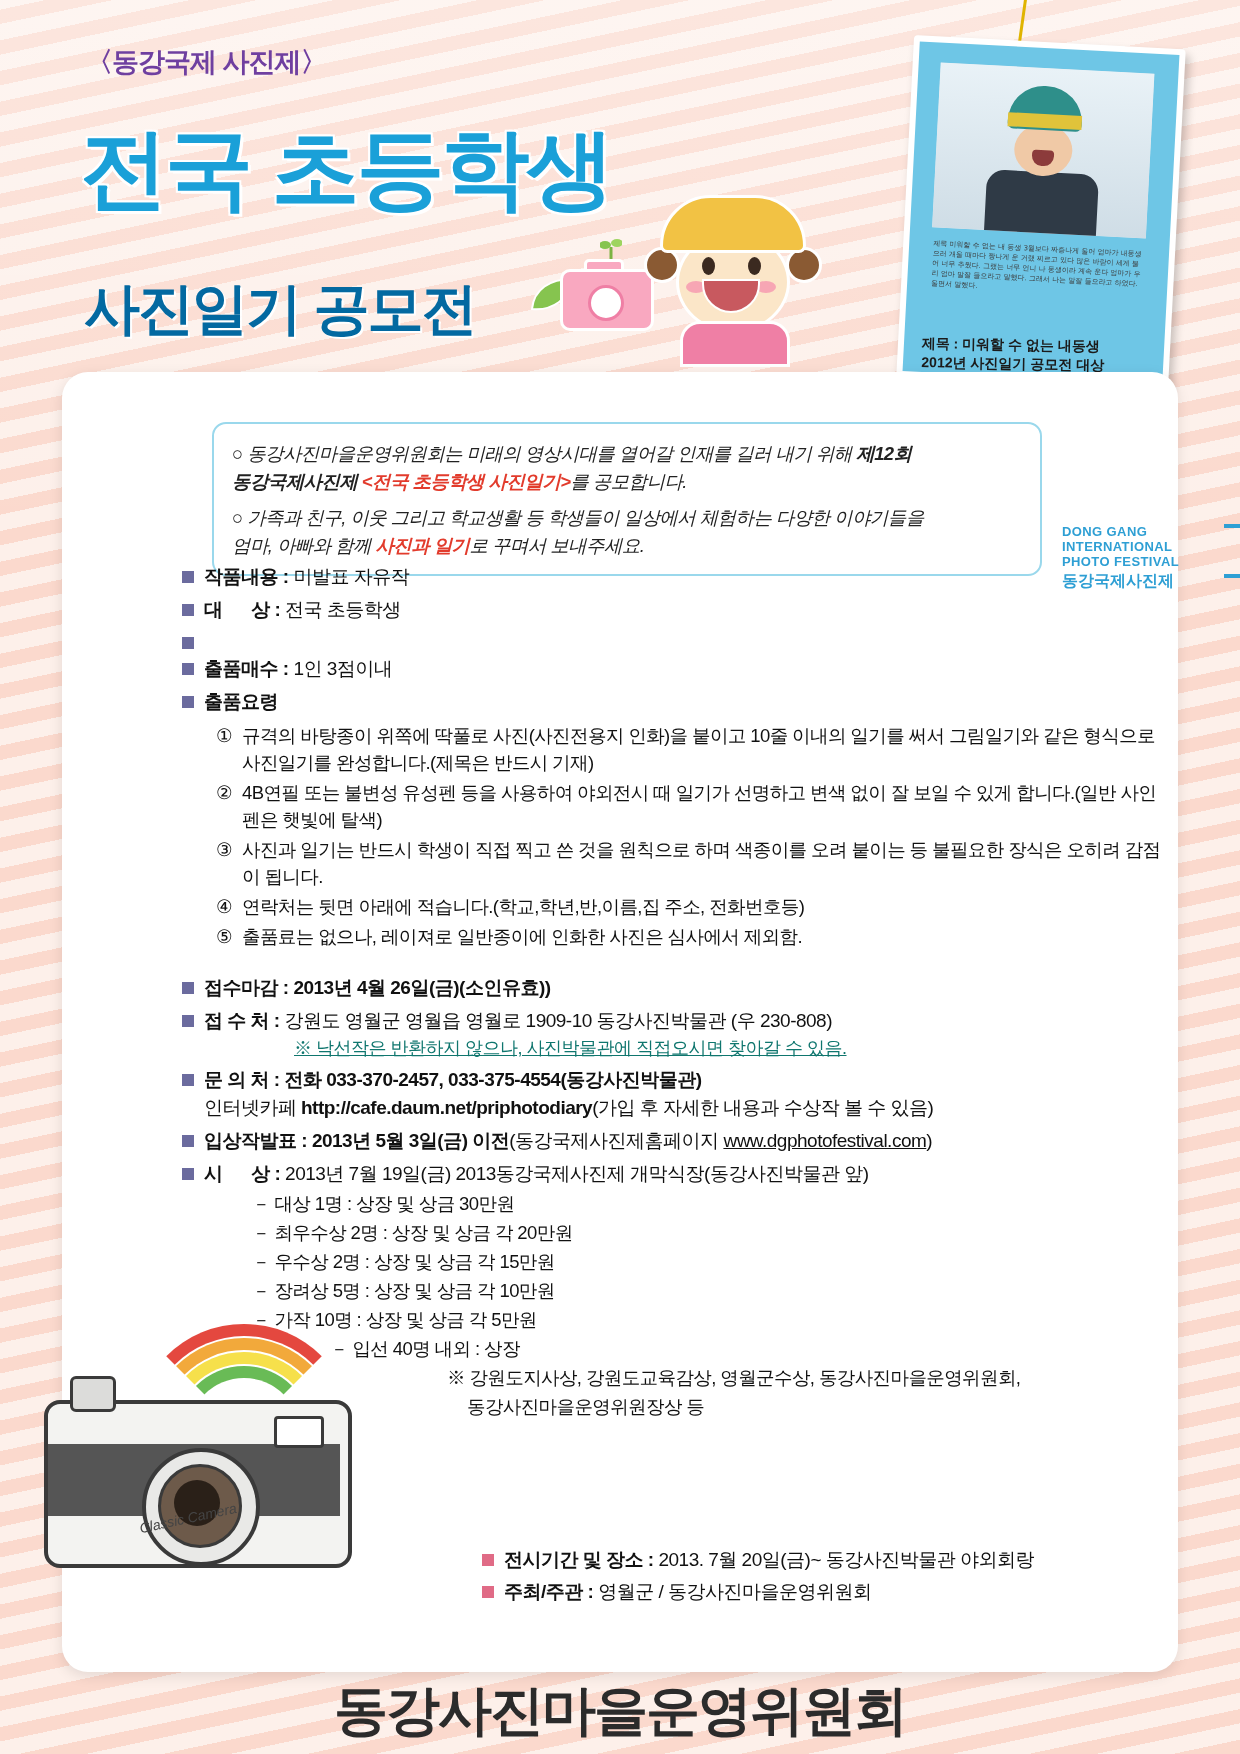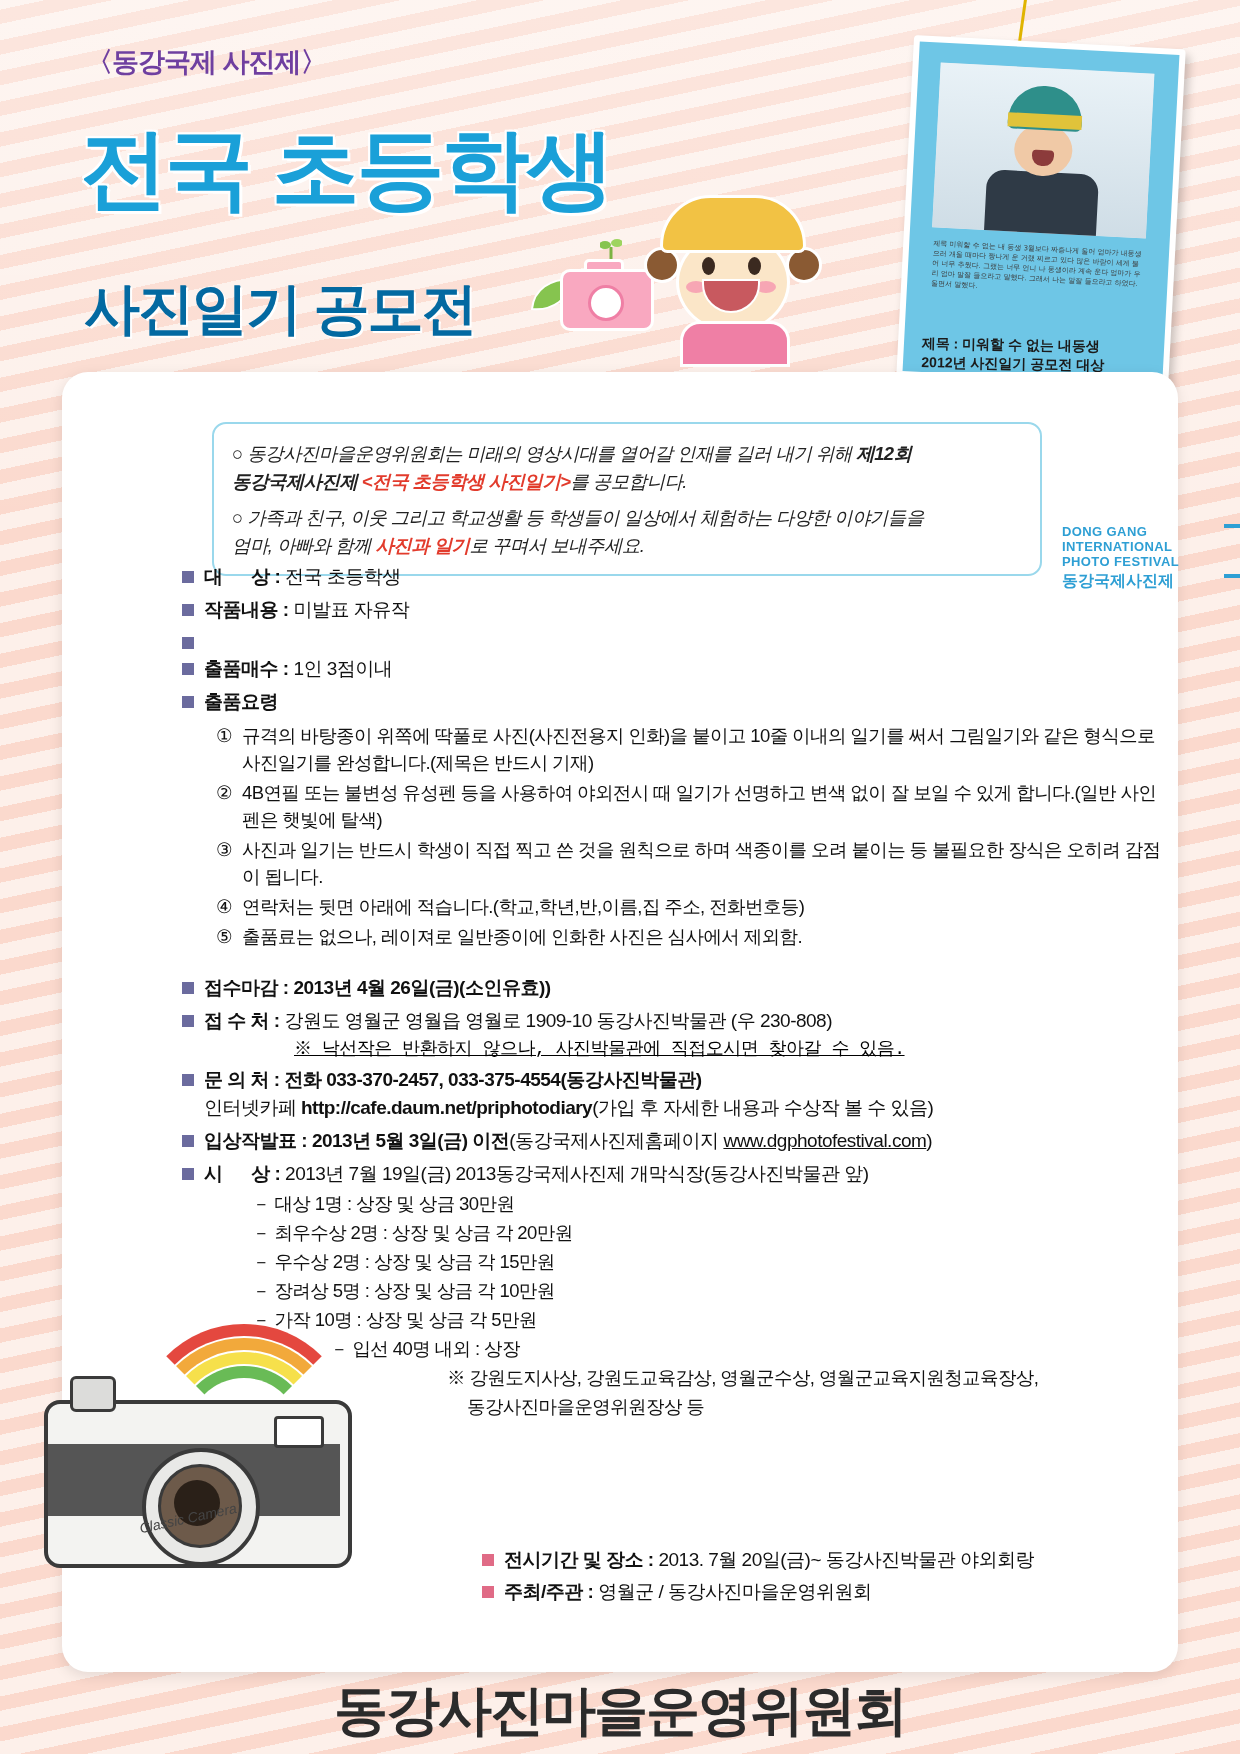--- a/index.html
+++ b/index.html
@@ -121,21 +121,21 @@
   .val{font-size:19px;color:#111;letter-spacing:-0.5px;}
   .val.bold{font-weight:bold;}
 
   .ol{margin:4px 0 0 34px;}
   .oli{display:flex;font-size:18.5px;line-height:27px;color:#111;letter-spacing:-0.6px;margin-bottom:3px;}
   .oli .num{width:26px;flex:none;}
   .oli .txt{flex:1;}
 
   .sublist{margin:2px 0 0 60px;}
 
-  .note-line{font-size:18px;color:#000000;letter-spacing:-0.5px;font-family:Liberation Mono, monospace;}
+  .note-line{font-size:18px;color:#0f766e;letter-spacing:-0.5px;}
   .ul-under{text-decoration:underline;}
 
   .section-gap{height:22px;}
 
   .awards{margin:2px 0 0 48px;}
   .awards div{font-size:18.5px;line-height:29px;color:#111;letter-spacing:-0.6px;}
   .award-indent{margin-left:78px;}
   .award-star{margin-left:195px;font-size:17px;line-height:25px;}
 
   .bottom-block{position:absolute;left:420px;top:1175px;}
@@ -236,26 +236,26 @@
     <div class="l1">DONG GANG</div>
     <div class="l1">INTERNATIONAL</div>
     <div class="l1">PHOTO FESTIVAL</div>
     <div class="l2">동강국제사진제</div>
   </div>
 
   <div class="info">
 
     <div class="row">
       <div class="sq"></div>
+      <div><span class="lbl">작품내용</span><span class="lbl"> : </span><span class="val">미발표 자유작</span></div>
+    </div>
+
+    <div class="row">
+      <div class="sq"></div>
       <div><span class="lbl">대      상</span><span class="lbl"> : </span><span class="val">전국 초등학생</span></div>
-    </div>
-
-    <div class="row">
-      <div class="sq"></div>
-      <div><span class="lbl">작품내용</span><span class="lbl"> : </span><span class="val">미발표 자유작</span></div>
     </div>
 
     <div class="row">
       <div class="sq"></div>
     </div>
 
     <div class="row">
       <div class="sq"></div>
       <div><span class="lbl">출품매수</span><span class="lbl"> : </span><span class="val">1인 3점이내</span></div>
     </div>
@@ -327,21 +327,21 @@
       <div class="sq"></div>
       <div>
         <span class="lbl">시      상</span><span class="lbl"> : </span><span class="val">2013년 7월 19일(금) 2013동강국제사진제 개막식장(동강사진박물관 앞)</span>
         <div class="awards">
           <div>－ 대상 1명 : 상장 및 상금 30만원</div>
           <div>－ 최우수상 2명 : 상장 및 상금 각 20만원</div>
           <div>－ 우수상 2명 : 상장 및 상금 각 15만원</div>
           <div>－ 장려상 5명 : 상장 및 상금 각 10만원</div>
           <div>－ 가작 10명 : 상장 및 상금 각 5만원</div>
           <div class="award-indent">－ 입선 40명 내외 : 상장</div>
-          <div class="award-star">※ 강원도지사상, 강원도교육감상, 영월군수상, 영월군교육지원청교육장상,</div>
+          <div class="award-star">※ 강원도지사상, 강원도교육감상, 영월군수상, 동강사진마을운영위원회,</div>
           <div class="award-star" style="margin-left:215px;">동강사진마을운영위원장상 등</div>
         </div>
       </div>
     </div>
 
   </div>
 
   <div class="bottom-block">
     <div class="row">
       <div class="sq pink"></div>

